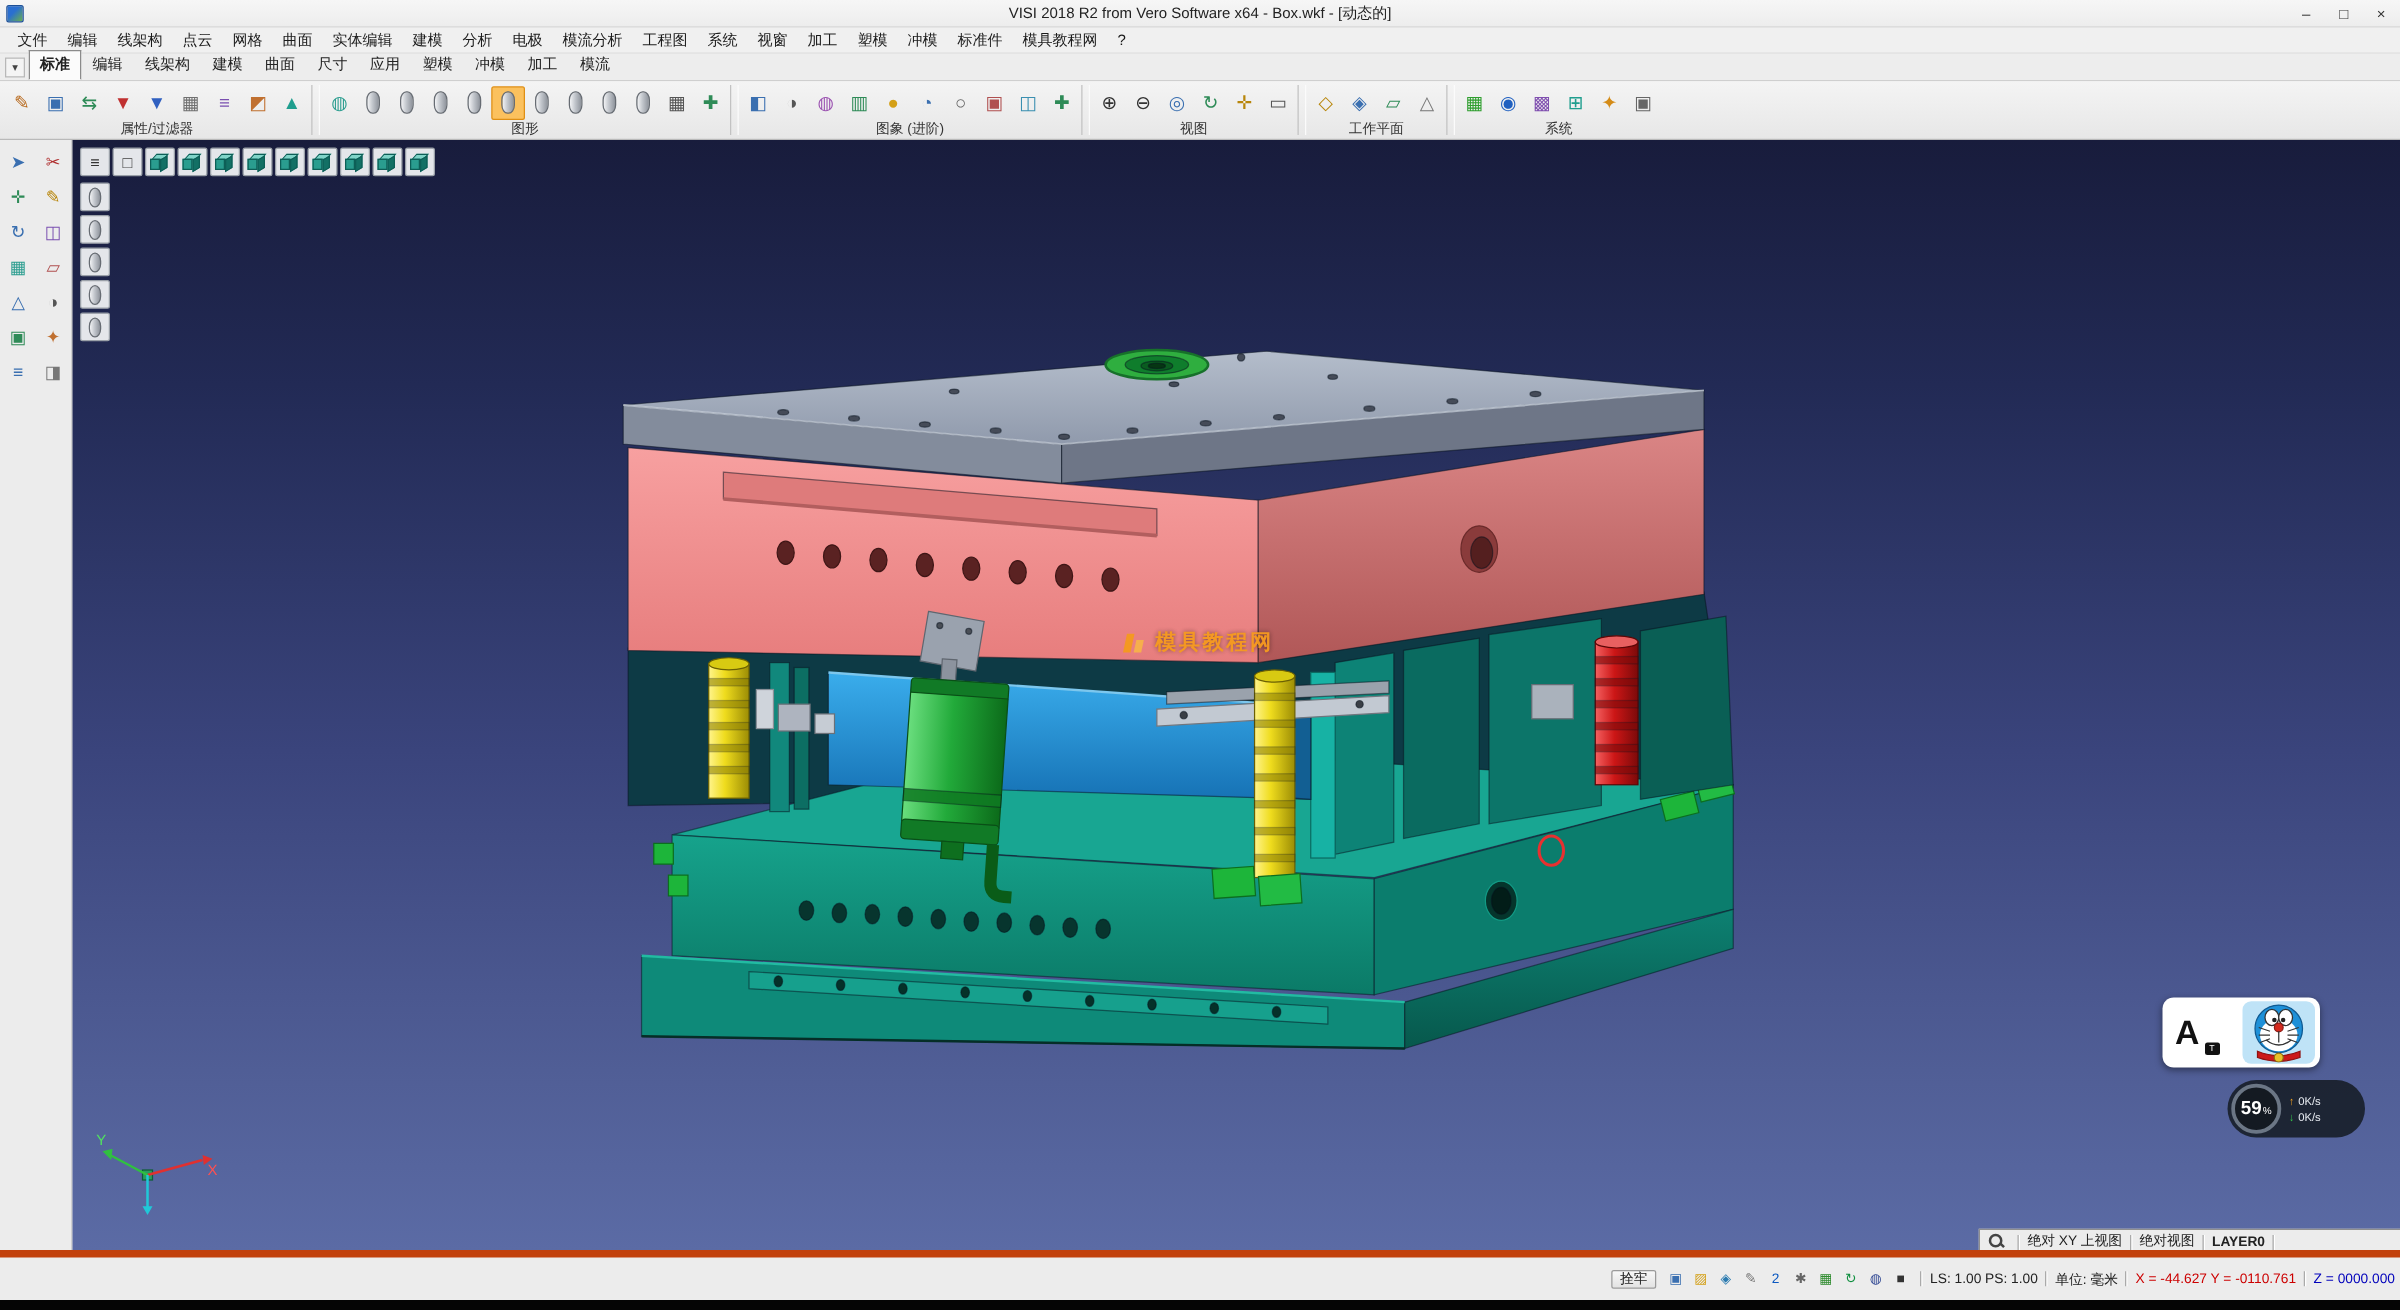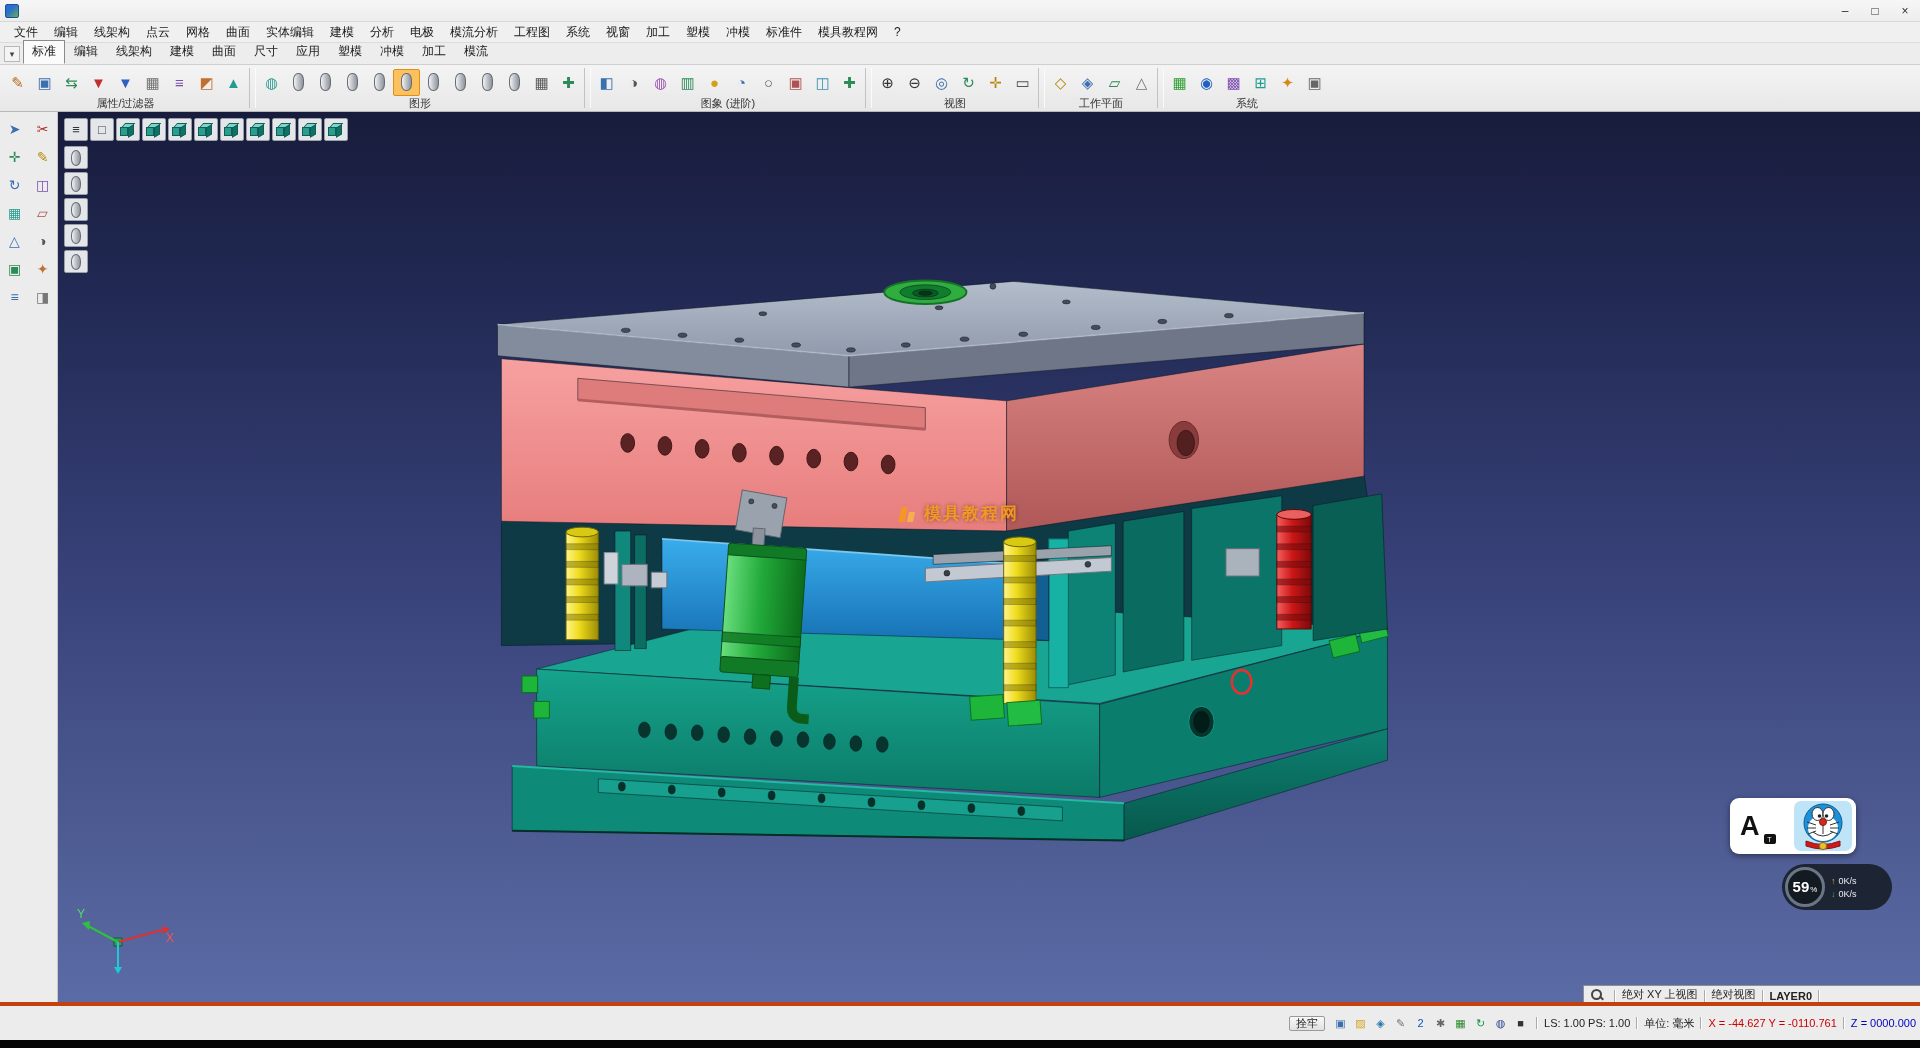--- a/index.html
+++ b/index.html
@@ -15,21 +15,21 @@
 
   
   .menubar{height:21px;background:#f0f0f0;display:flex;align-items:center;padding-left:6px;border-bottom:1px solid #dcdcdc;flex:none}
   .menu-item{font-size:12px;color:#1b1b1b;padding:2px 8px;white-space:nowrap}
 
   
   .tabbar{height:22px;background:#ededed;display:flex;align-items:center;padding-left:4px;border-bottom:1px solid #cfcfcf;flex:none}
   .tab-drop{width:16px;height:16px;font-size:9px;color:#444;display:flex;align-items:center;justify-content:center;border:1px solid #b8b8b8;background:#f4f4f4;margin-right:3px}
   .tabs{display:flex;height:100%;align-items:flex-end}
   .tab{font-size:12px;color:#222;padding:2px 8px 3px;border:1px solid transparent;white-space:nowrap}
-  .tab.active{background:#fbfbfb;border:1px solid #8b8b8b;border-bottom-color:#fbfbfb;font-weight:normal}
+  .tab.active{background:#fbfbfb;border:1px solid #8b8b8b;border-bottom-color:#fbfbfb;font-weight:bold}
 
   
   .toolbar{height:47px;background:linear-gradient(#f4f4f4,#e7e7e7);display:flex;align-items:stretch;border-bottom:1px solid #b9b9b9;padding-left:4px;flex:none}
   .tgroup{display:flex;flex-direction:column;justify-content:flex-start;padding-top:2px}
   .trow{display:flex;align-items:center;height:30px}
   .tcap{font-size:11px;color:#333;text-align:center;height:14px;line-height:13px}
   .tsep{width:7px;margin:3px 2px;border-left:1px solid #c2c2c2;border-right:1px solid #fbfbfb}
   .ticon{width:27px;height:27px;display:flex;align-items:center;justify-content:center;border:1px solid transparent;border-radius:2px;cursor:default}
   .ticon .glyph{font-size:15px;line-height:1}
   .ticon.hl{background:#fbc15e;border-color:#df8f14}
@@ -86,38 +86,39 @@
   .status-overlay{position:absolute;right:0;bottom:0;height:17px;background:#ececec;border-top:1px solid #8f8f8f;border-left:1px solid #8f8f8f;display:flex;align-items:flex-end;padding:0 6px;font-size:11px;color:#222}
   .mag{width:14px;height:14px;position:relative;margin-right:4px}
   .mag::before{content:'';position:absolute;left:1px;top:1px;width:7px;height:7px;border:2px solid #444;border-radius:50%}
   .mag::after{content:'';position:absolute;left:9px;top:9px;width:5px;height:2px;background:#444;transform:rotate(45deg)}
   .vsep{width:0;height:12px;border-left:1px solid #aaa;border-right:1px solid #fff;margin:0 6px}
   .seg{white-space:nowrap}
   .seg.layer{font-weight:bold}
   .ov-tail{width:88px}
 
   
-  .statusbar{height:19px;background:#ececec;border-top:4px solid #c2410c;display:flex;align-items:center;font-size:11px;color:#222;flex:none;padding:17px 4px}
+  .statusbar{height:19px;background:#ececec;border-top:6px solid #c2410c;display:flex;align-items:center;font-size:11px;color:#222;flex:none;padding:17px 4px}
   .flexspacer{flex:1}
   .lockbtn{font-size:11px;color:#222;background:linear-gradient(#f8f8f8,#e2e2e2);border:1px solid #9a9a9a;border-radius:2px;padding:0 6px;height:15px;line-height:13px;margin-right:6px}
   .staticons{display:flex;align-items:center;gap:1px}
   .ticon.st{width:19px;height:16px}
   .ticon.st .glyph{font-size:11px}
   .coord-xy{color:#cc0000}
   .coord-z{color:#0000bb}
 
   .taskstrip{height:8px;background:#050505;flex:none}
 </style>
 </head>
 <body>
 
 <div class="app">
 
   <div class="titlebar">
     <span class="app-icon"></span>
+    <span class="title-text">VISI 2018 R2 from Vero Software x64 - Box.wkf - [动态的]</span>
     <span class="win-btns">
       <button class="winbtn">–</button>
       <button class="winbtn">□</button>
       <button class="winbtn">×</button>
     </span>
   </div>
 
   <div class="menubar" id="menubar">
       <span class="menu-item">文件</span>
       <span class="menu-item">编辑</span>

